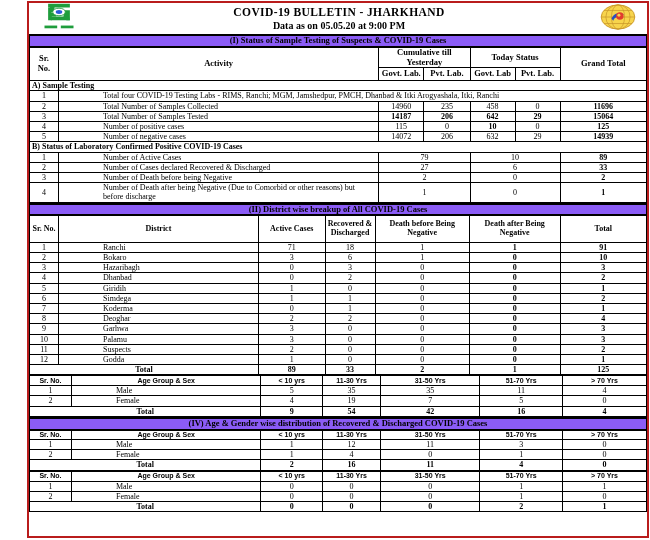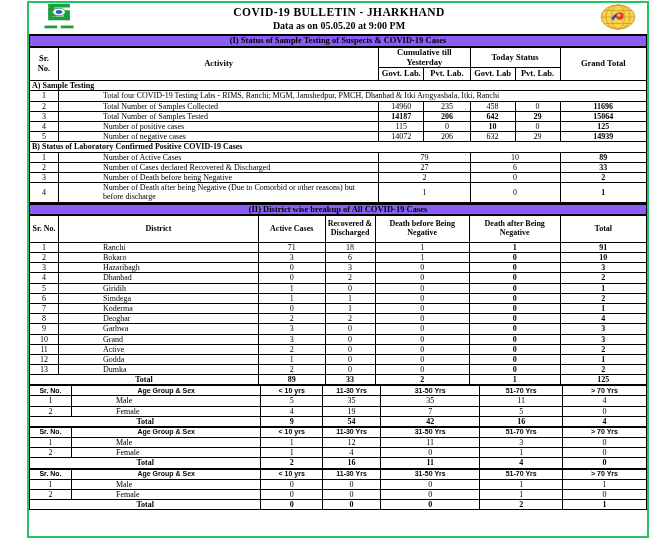--- a/index.html
+++ b/index.html
@@ -1,20 +1,20 @@
 <!DOCTYPE html>
 <html><head>
 <meta charset="utf-8">
 <style>
   * { box-sizing: border-box; }
   html,body { margin:0; padding:0; }
   body { width:650px; height:540px; background:#fff; color:#000;
          font-family:"Liberation Serif", serif; position:relative; }
   .page { position:absolute; left:27px; top:1px; width:622px; height:537px;
-          border:2px solid #22c55e; background:#fff; overflow:hidden; }
+          border:2px solid #b91c1c; background:#fff; overflow:hidden; }
   .hdr { display:flex; align-items:center; justify-content:space-between;
          height:31px; padding:1px 10px 1px 10px; }
   .hdr .mid { flex:1; text-align:center; }
   .title { font-weight:bold; font-size:11.5px; letter-spacing:.4px; }
   .date  { font-weight:bold; font-size:10px; margin-top:2px;font-family:Liberation Serif, serif; }
   table { width:100%; border-collapse:collapse; table-layout:fixed; }
   th,td { border:1px solid #000; font-size:8px; padding:0 2px; text-align:center;
           overflow:hidden; white-space:nowrap; line-height:1.15; vertical-align:middle; }
   .band { background:#8b5cf6; font-weight:bold; font-size:8.5px; height:12px;
           border-top:2px solid #000; border-bottom:2px solid #000; }
@@ -271,53 +271,44 @@
           <td>9</td>
           <td class="l">Garhwa</td>
           <td>3</td>
           <td>0</td>
           <td>0</td>
           <td class="b">0</td>
           <td class="b">3</td>
         </tr>
     <tr>
           <td>10</td>
-          <td class="l">Grand</td>
+          <td class="l">Palamu</td>
           <td>3</td>
           <td>0</td>
           <td>0</td>
           <td class="b">0</td>
           <td class="b">3</td>
         </tr>
     <tr>
           <td>11</td>
-          <td class="l">Active</td>
+          <td class="l">Suspects</td>
           <td>2</td>
           <td>0</td>
           <td>0</td>
           <td class="b">0</td>
           <td class="b">2</td>
         </tr>
     <tr>
           <td>12</td>
           <td class="l">Godda</td>
           <td>1</td>
           <td>0</td>
           <td>0</td>
           <td class="b">0</td>
           <td class="b">1</td>
-        </tr>
-    <tr>
-          <td>13</td>
-          <td class="l">Dumka</td>
-          <td>2</td>
-          <td>0</td>
-          <td>0</td>
-          <td class="b">0</td>
-          <td class="b">2</td>
         </tr>
     <tr>
       <td class="b" colspan="2">Total</td>
       <td class="b">89</td>
       <td class="b">33</td>
       <td class="b">2</td>
       <td class="b">1</td>
       <td class="b">125</td>
     </tr>
   </tbody>
@@ -376,20 +367,23 @@
     <colgroup>
         <col style="width:6.8%">
         <col style="width:30.7%">
         <col style="width:10%">
         <col style="width:9.4%">
         <col style="width:16.1%">
         <col style="width:13.4%">
         <col style="width:13.6%">
       </colgroup>
     <tbody>
+        <tr>
+          <td class="band" colspan="7">(IV)  Age &amp; Gender wise distribution of Recovered &amp; Discharged COVID-19 Cases</td>
+        </tr>
     <tr>
       <th>Sr. No.</th>
       <th>Age Group &amp; Sex</th>
       <th>&lt; 10 yrs</th>
       <th>11-30 Yrs</th>
       <th>31-50 Yrs</th>
       <th>51-70 Yrs</th>
       <th>&gt; 70 Yrs</th>
     </tr>
     <tr>

